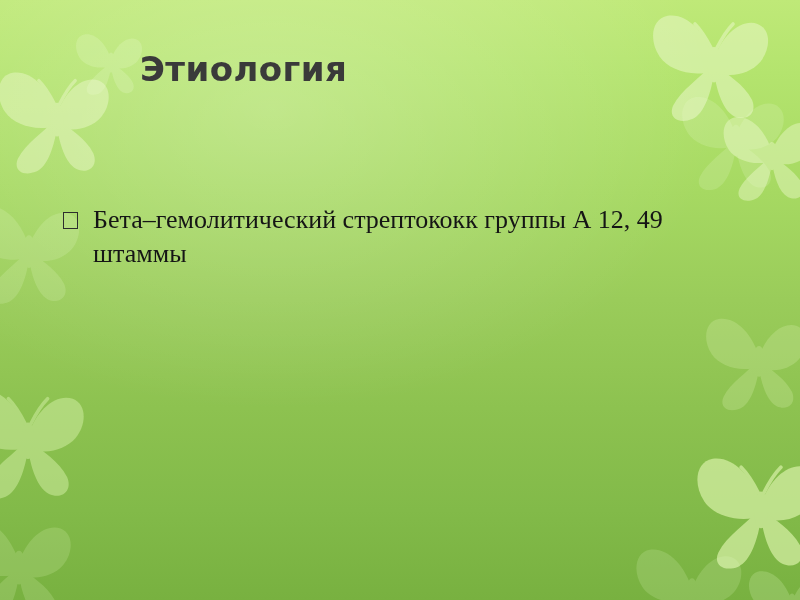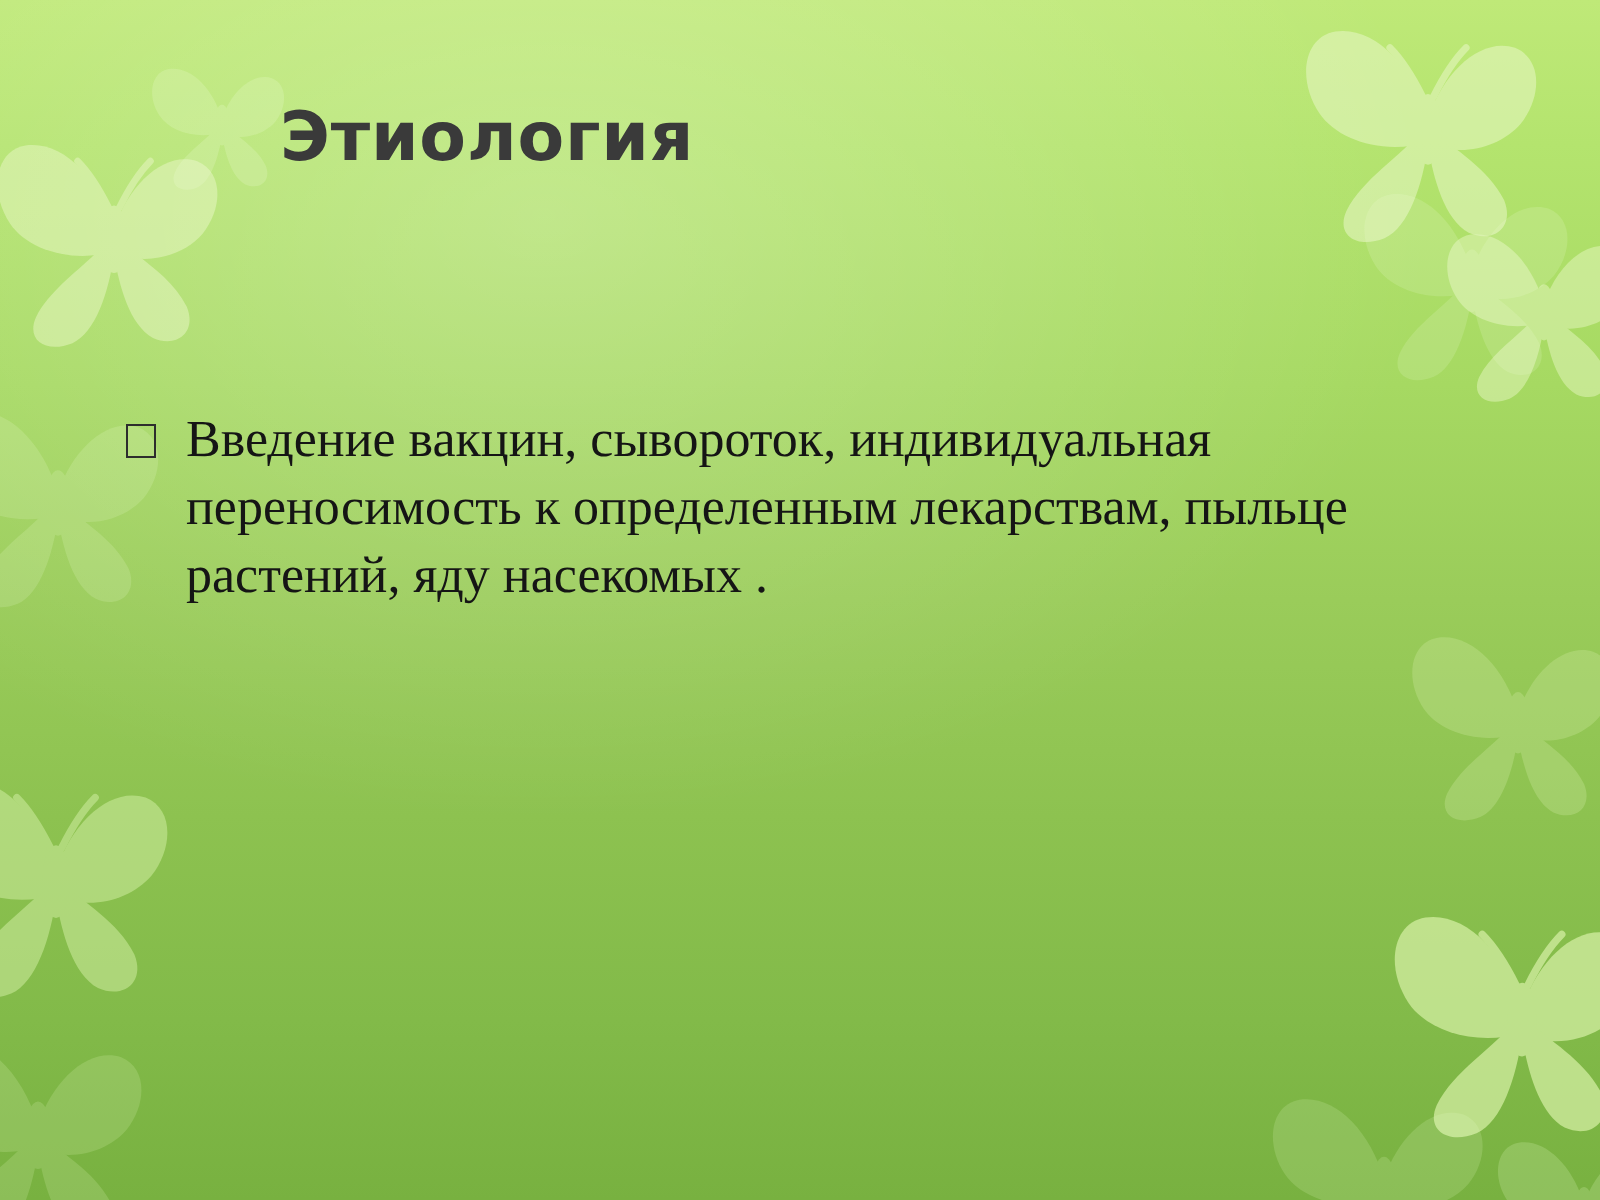--- a/index.html
+++ b/index.html
@@ -249,22 +249,22 @@
       </g>
     </svg>
   </div>
 
   <div id="sheen"></div>
 
   <div id="title">Этиология</div>
 
   <div id="body">
 
-
-
     <div class="bullet-row">
       <span class="bullet-mark"></span>
-      <span class="bullet-text">Введение вакцин, сывороток, индивидуальная переносимость к определенным лекарствам, пыльце растений, яду насекомых .</span>
+      <span class="bullet-text">Бета–гемолитический стрептококк группы А 12, 49 штаммы</span>
     </div>
 
+
+
   </div>
 
 </div>
 
 </body></html>

